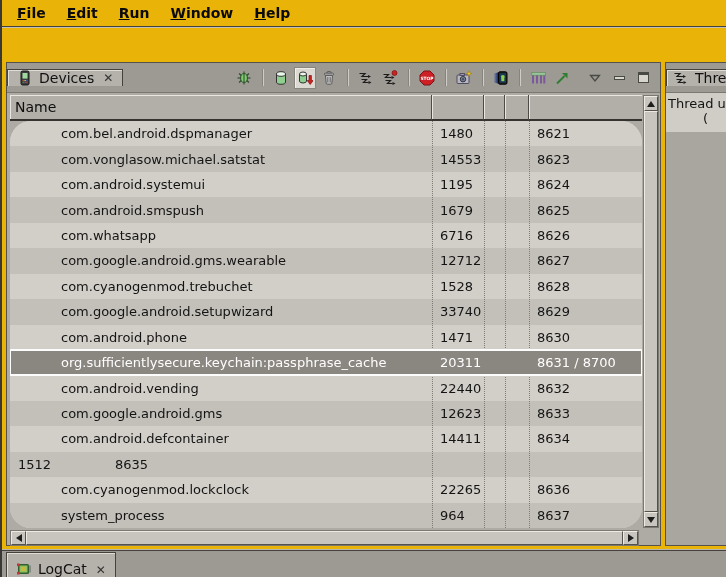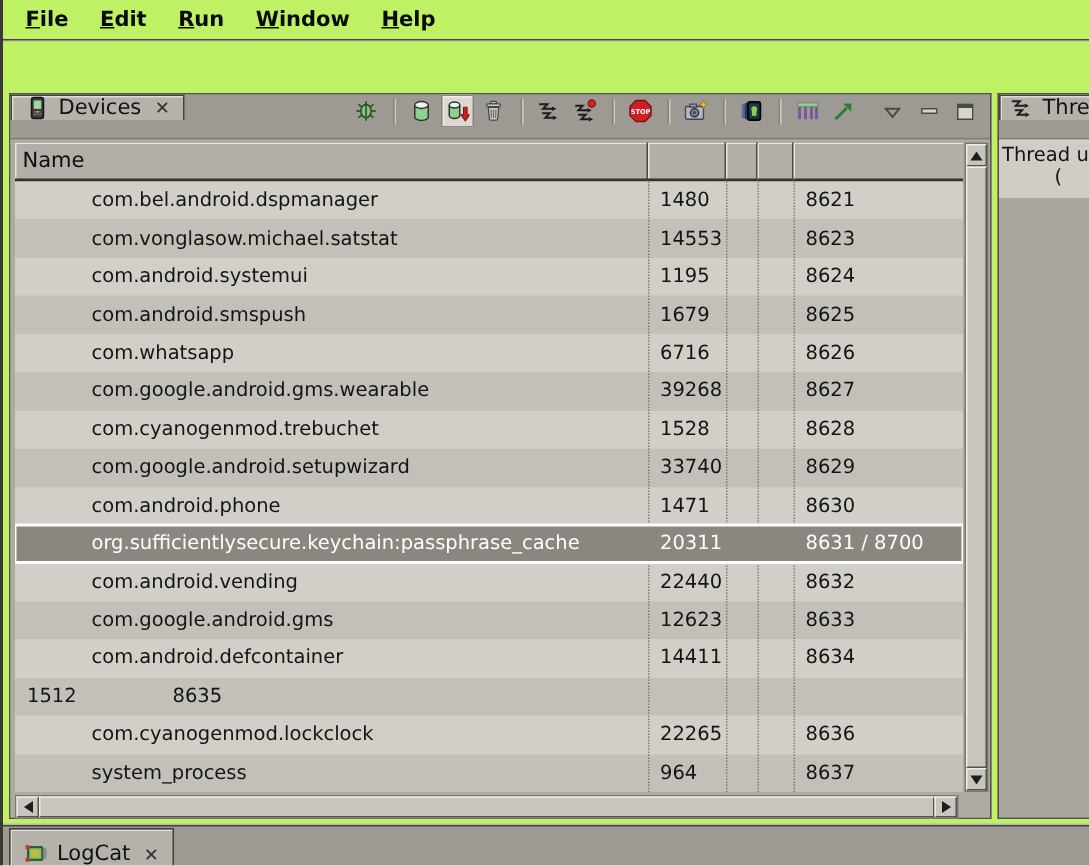--- a/index.html
+++ b/index.html
@@ -1,30 +1,30 @@
 <!DOCTYPE html>
 <html><head>
 <meta charset="utf-8">
 <style>
   * { margin:0; padding:0; box-sizing:border-box; }
   html,body { width:726px; height:577px; overflow:hidden; }
   body { font-family:"DejaVu Sans","Liberation Sans",sans-serif; }
-  .window { position:relative; width:726px; height:577px; background:#bef264; border-left:2px solid #3a3834; overflow:hidden; }
+  .window { position:relative; width:726px; height:577px; background:#eab308; border-left:2px solid #3a3834; overflow:hidden; }
 
   
   .menubar { position:absolute; left:0; top:0; width:726px; height:27px;
     display:flex; align-items:center; gap:11px; padding-left:10px;
     border-bottom:1px solid #45423d; box-shadow:0 1px 0 #c2bfb9; }
   .menu-item { font-size:14px; font-weight:bold; color:#0a0a0a; padding:2px 5px; cursor:default; }
   .menu-item u { text-decoration:underline; }
 
   
   .panel { position:absolute; background:#a5a29c; }
   .tabbar { position:absolute; left:0; top:0; right:0; height:30px; background:#9d9a94;
-    display:flex; align-items:flex-start; border-bottom:1px solid #7b7872; }
+    display:flex; align-items:center; border-bottom:1px solid #7b7872; }
   .tab { display:flex; align-items:center; gap:6px; padding:0 9px; background:#b5b1ab;
     border:1px solid #45423d; border-bottom:none; box-shadow:inset 1px 1px 0 #e0ddd7;
     font-size:14px; color:#111; white-space:nowrap; }
   .tab .close { font-size:12px; font-weight:bold; color:#333; margin-left:3px; }
   .icon16 { width:16px; height:16px; display:inline-block; flex:none; }
   .icon16 svg { width:16px; height:16px; display:block; }
 
   
   #devices-panel { left:4px; top:62px; width:655px; height:484px; border:1px solid #55524d; }
   #devices-panel .tabbar { justify-content:space-between; }
@@ -35,21 +35,21 @@
   .win-controls { display:flex; align-items:center; gap:10px; margin-left:14px; margin-right:4px; }
   .wc { display:flex; align-items:center; justify-content:center; width:14px; height:14px; }
   .wc-min { width:11px; height:4px; border:1px solid #4a4a44; background:#d7d4ce; }
   .wc-max { width:11px; height:11px; border:1px solid #4a4a44; border-top:3px solid #4a4a44; background:#d7d4ce; }
 
   .table-area { position:absolute; left:0; top:30px; right:0; bottom:0; background:#aeaba5; }
   .thead { position:absolute; left:3px; top:2px; width:632px; height:26px; display:flex;border-radius:10px; }
   .th { background:#b2afa9; border-right:1px solid #4e4b46; border-bottom:2px solid #35332f;
     box-shadow:inset 1px 1px 0 #e9e6e0; font-size:14px; color:#0d0d0d; display:flex; align-items:center;
     padding-left:5px; overflow:hidden; }
-  .tbody { position:absolute; left:3px; top:28px; width:632px; height:407px; background:#d2cfc9; overflow:hidden; }
+  .tbody { position:absolute; left:3px; top:28px; width:632px; height:407px; background:#d2cfc9; overflow:hidden;border-radius:21px; }
   .trow { height:25.4375px; display:flex; align-items:center; background:#d2cfc9; font-size:13px; color:#141414; position:relative; }
   .trow.alt { background:#c3c0ba; }
   .trow.selected { background:#8a8680; color:#ffffff; outline:2px solid #fcfcfc; outline-offset:-1px; z-index:2; }
   .c { overflow:hidden; white-space:nowrap; flex:none; }
   .c.name { width:422px; padding-left:51px; }
   .c.pid  { width:52px; padding-left:8px; }
   .c.c3   { width:21px; } .c.c4 { width:24px; }
   .c.port { width:113px; padding-left:8px; }
   .vsep { position:absolute; top:0; bottom:0; width:0; border-left:1px dotted #7e7a74; z-index:1; }
 
@@ -290,21 +290,21 @@
           </div>
           <div class="trow">
             <div class="c name">com.whatsapp</div>
             <div class="c pid">6716</div>
             <div class="c c3"></div>
             <div class="c c4"></div>
             <div class="c port">8626</div>
           </div>
           <div class="trow alt">
             <div class="c name">com.google.android.gms.wearable</div>
-            <div class="c pid">39268</div>
+            <div class="c pid">12712</div>
             <div class="c c3"></div>
             <div class="c c4"></div>
             <div class="c port">8627</div>
           </div>
           <div class="trow">
             <div class="c name">com.cyanogenmod.trebuchet</div>
             <div class="c pid">1528</div>
             <div class="c c3"></div>
             <div class="c c4"></div>
             <div class="c port">8628</div>

